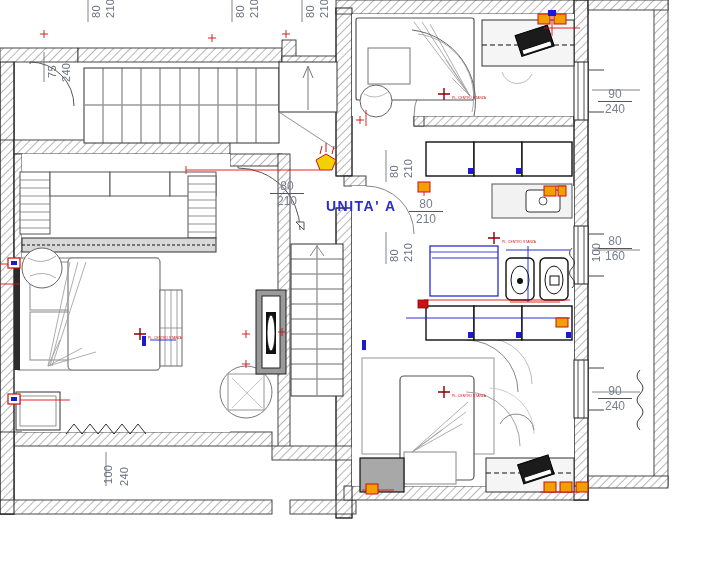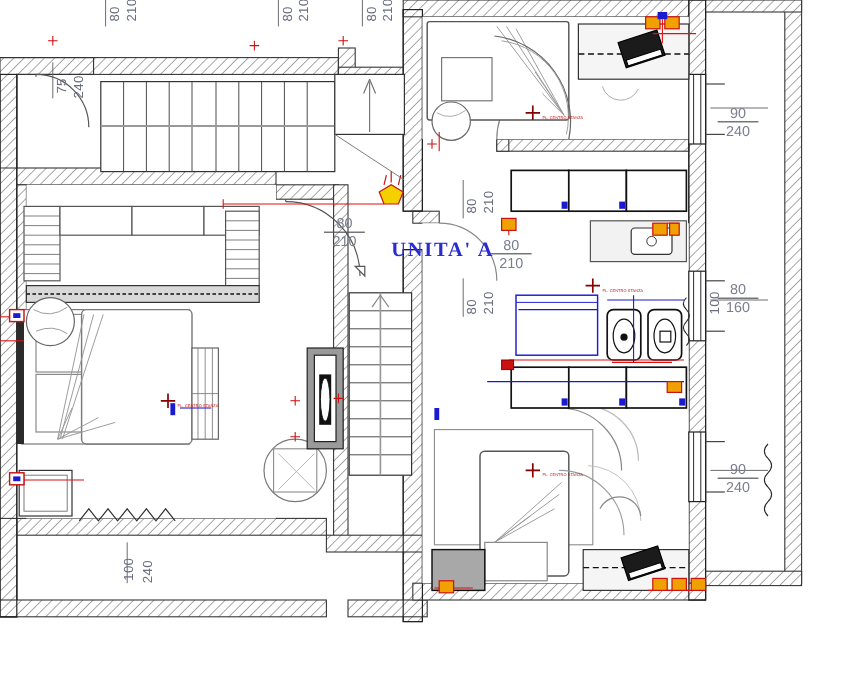--- a/index.html
+++ b/index.html
@@ -8,22 +8,22 @@
   #plan{position:relative;width:716px;height:565px;background:#ffffff;}
   #plan svg{position:absolute;left:0;top:0;}
 
   .dimtxt{position:absolute;font-family:"Liberation Sans",sans-serif;
           font-size:11px;color:#6b6f80;white-space:nowrap;letter-spacing:.3px;}
   .dimfrac{position:absolute;text-align:center;width:42px;}
   .dimfrac .top{display:block;font-size:12px;color:#7a7e8f;line-height:12px;}
   .dimfrac .bar{display:block;height:1px;background:#555;margin:1px 4px;}
   .dimfrac .bot{display:block;font-size:12px;color:#7a7e8f;line-height:13px;}
   .vtxt{transform:rotate(-90deg);transform-origin:left top;}
-  .unita{position:absolute;color:#2b2bd4;font-size:17px;font-weight:bold;
-         letter-spacing:1.5px;font-family:Liberation Serif, serif;}
+  .unita{position:absolute;color:#2b2bd4;font-size:14px;font-weight:bold;
+         letter-spacing:1.5px;font-family:Liberation Sans, sans-serif;}
   .microred{position:absolute;color:#cc1111;font-size:3.2px;letter-spacing:.1px;
             white-space:nowrap;font-family:"Liberation Sans",sans-serif;}
 </style>
 </head>
 <body>
 
 <div id="plan">
 
 <svg width="716" height="565" viewBox="0 0 716 565">
   <defs>

